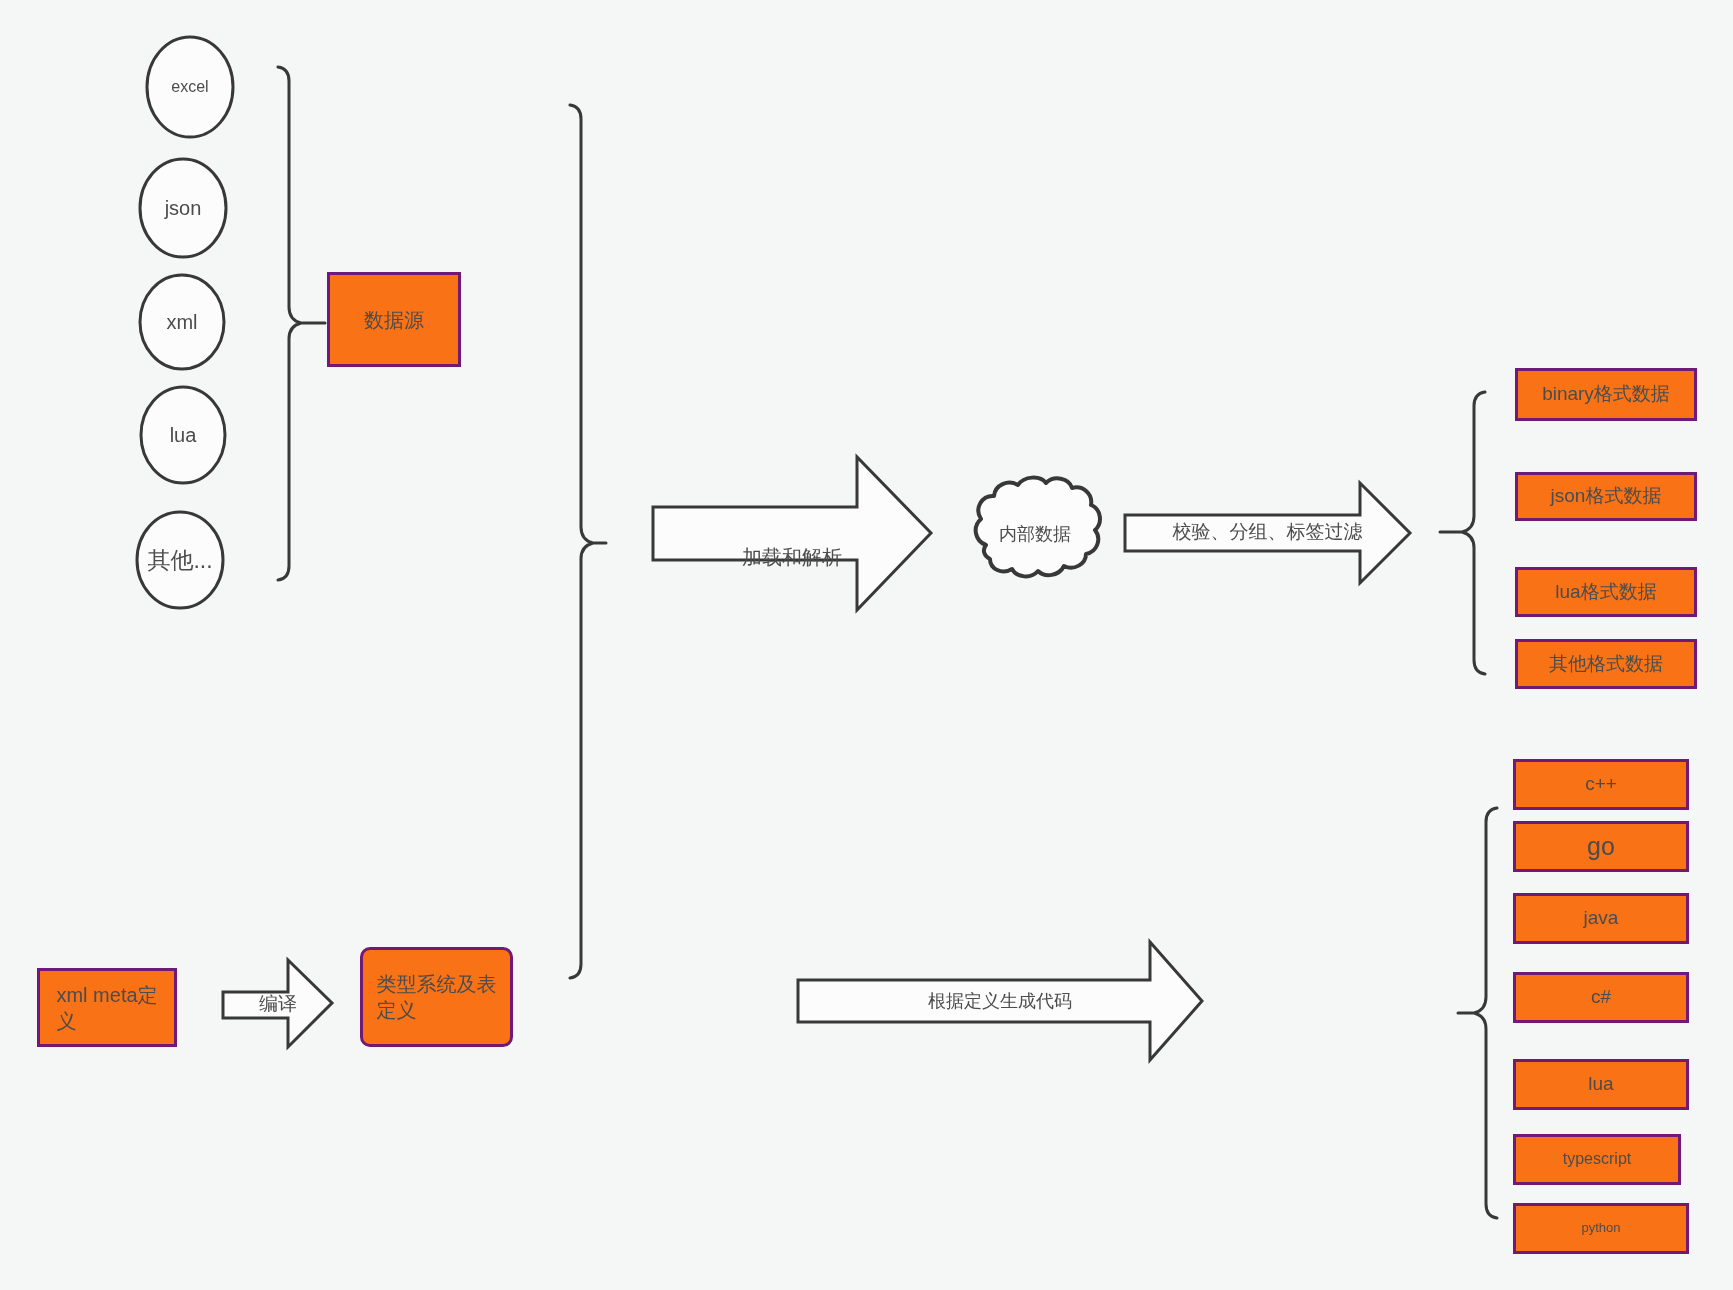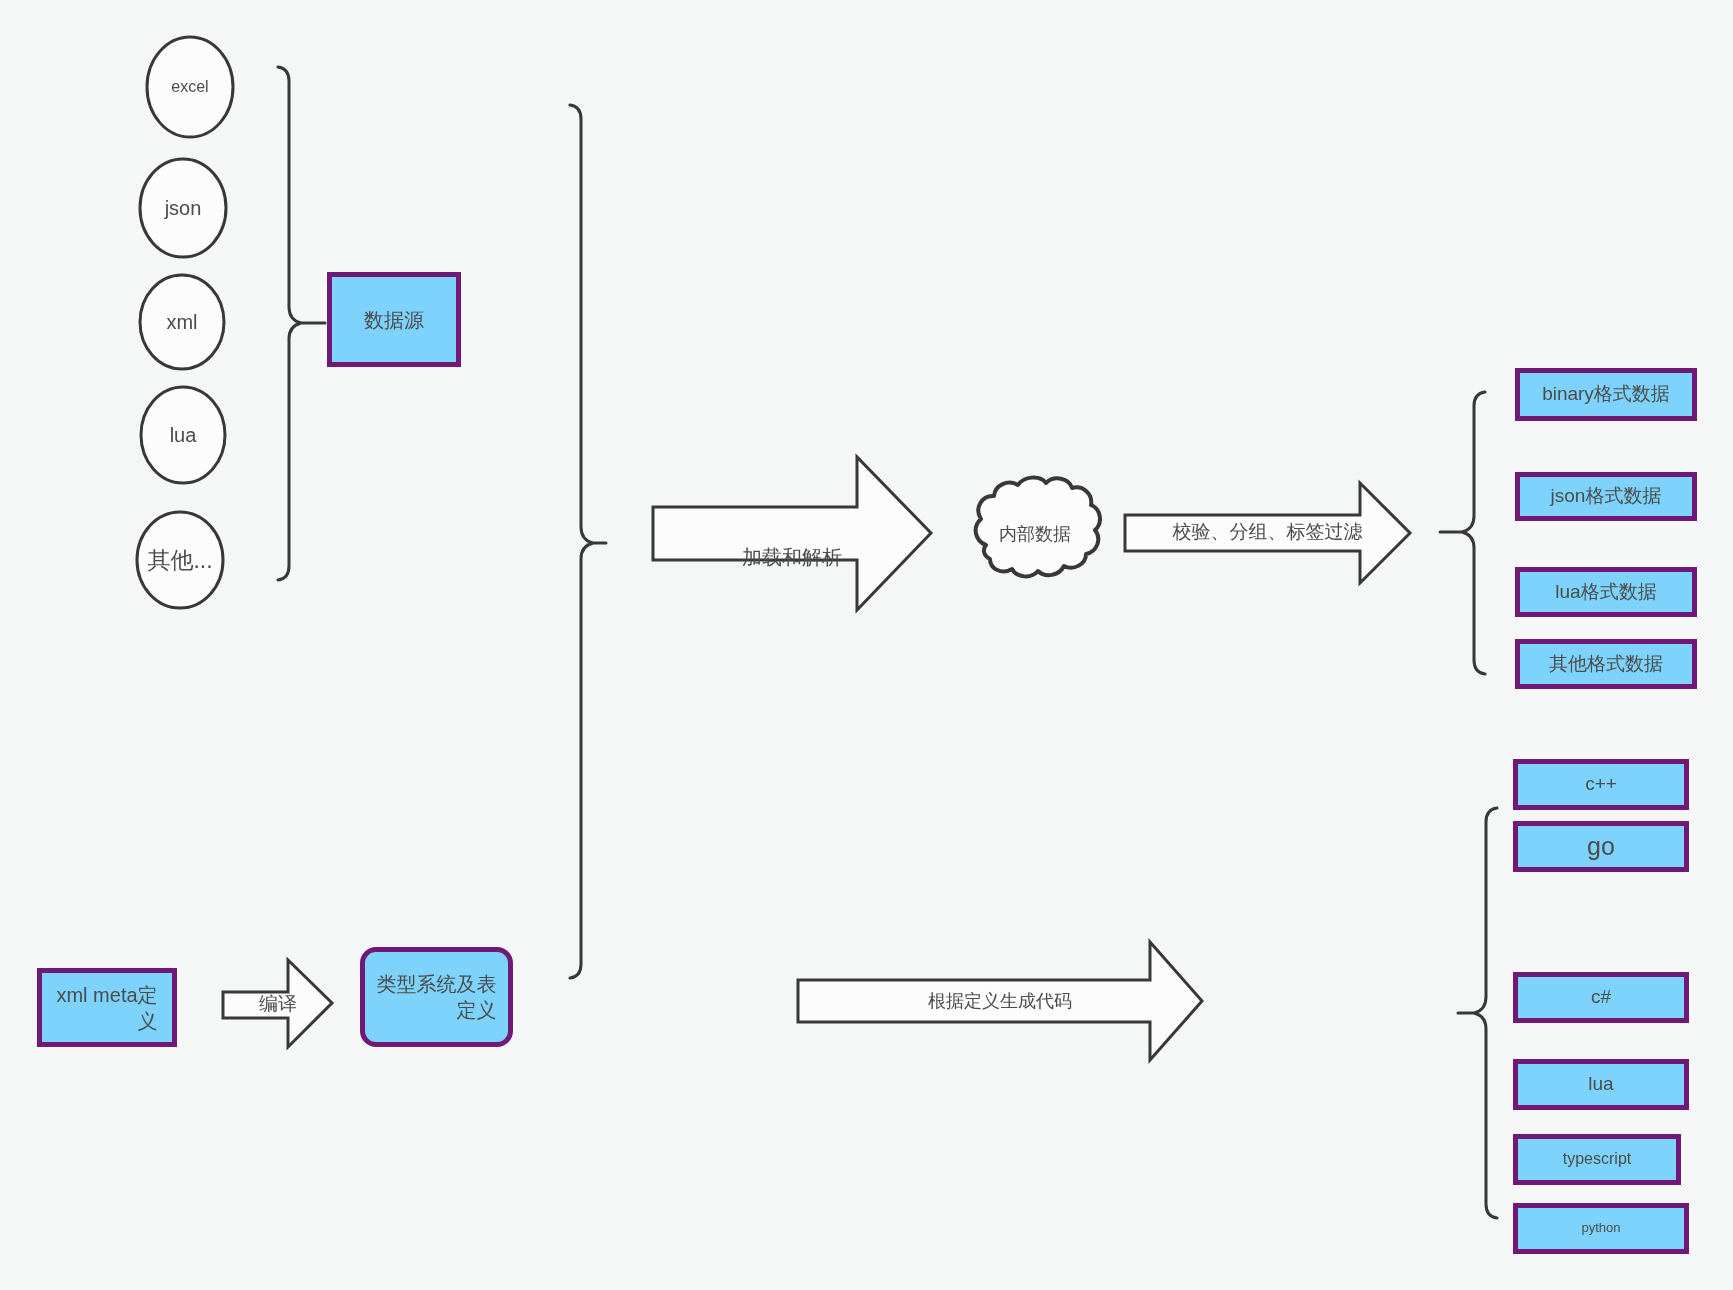--- a/index.html
+++ b/index.html
@@ -1,25 +1,25 @@
 <!DOCTYPE html>
 <html><head>
 <meta charset="utf-8">
 <style>
   * { margin:0; padding:0; box-sizing:border-box; }
   html,body { background:#f5f6f6; }
   body { font-family:"Liberation Sans","DejaVu Sans",sans-serif; }
   .canvas { position:relative; width:1733px; height:1290px; background:#f5f6f6; overflow:hidden; color:#4c4c4c; }
   svg.layer { position:absolute; left:0; top:0; width:1733px; height:1290px; }
   .box {
-    position:absolute; background:#7dd3fc; border:5px solid #701a75;
+    position:absolute; background:#f97316; border:3px solid #701a75;
     display:flex; align-items:center; justify-content:center;
-    text-align:right; font-size:20px; color:#4c4c4c; line-height:1.3;
+    text-align:left; font-size:20px; color:#4c4c4c; line-height:1.3;
   }
-  .rounded { border-radius:16px; }
+  .rounded { border-radius:10px; }
   .lbl {
     position:absolute; display:flex; align-items:center; justify-content:center;
     text-align:center; color:#4c4c4c; line-height:1.25;
   }
   .two-line span { display:block; }
 </style>
 </head>
 <body>
 
 <div class="canvas">
@@ -95,18 +95,19 @@
     <div>
       <span>类型系统及表</span>
       <span>定义</span>
     </div>
   </div>
 
   <div class="lbl" style="left:798px;top:980px;width:404px;height:42px;font-size:18px">根据定义生成代码</div>
 
   <div class="box" style="left:1513px;top:759px;width:176px;height:51px;font-size:19px">c++</div>
   <div class="box" style="left:1513px;top:821px;width:176px;height:51px;font-size:25px">go</div>
+  <div class="box" style="left:1513px;top:893px;width:176px;height:51px;font-size:19px">java</div>
   <div class="box" style="left:1513px;top:972px;width:176px;height:51px;font-size:19px">c#</div>
   <div class="box" style="left:1513px;top:1059px;width:176px;height:51px;font-size:19px">lua</div>
   <div class="box" style="left:1513px;top:1134px;width:168px;height:51px;font-size:16px">typescript</div>
   <div class="box" style="left:1513px;top:1203px;width:176px;height:51px;font-size:13px">python</div>
 
 </div>
 
 </body></html>

